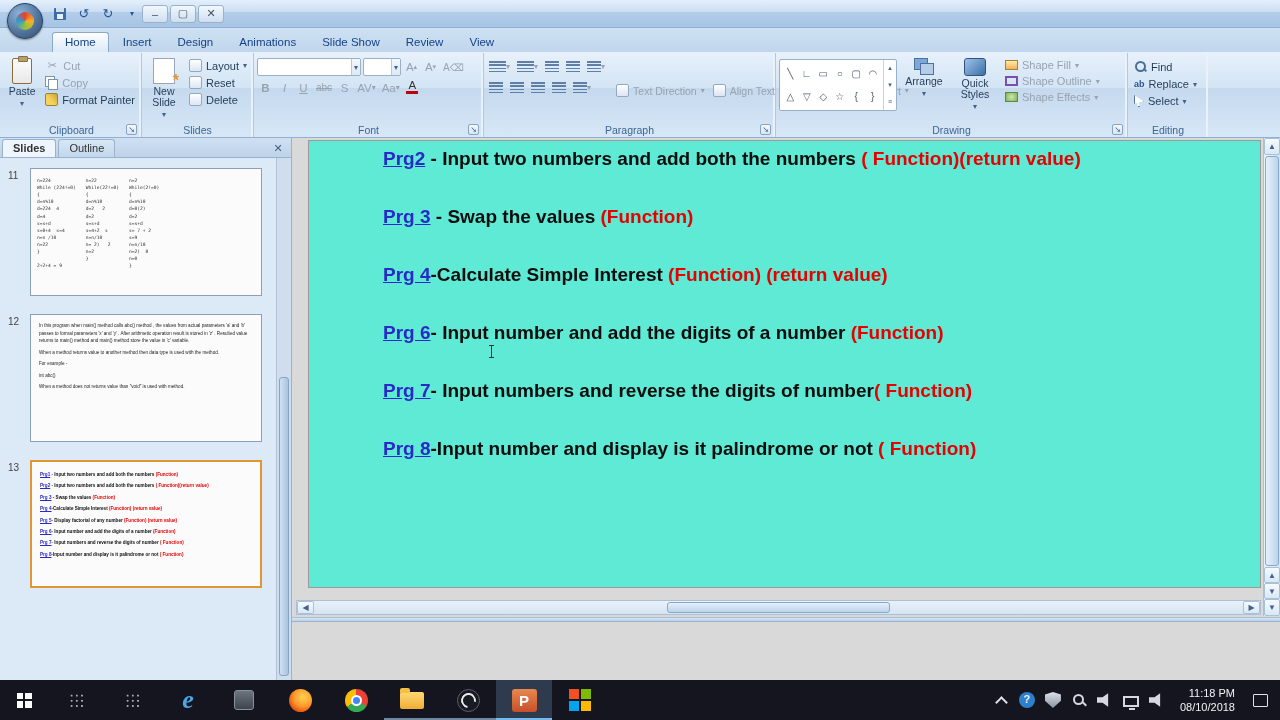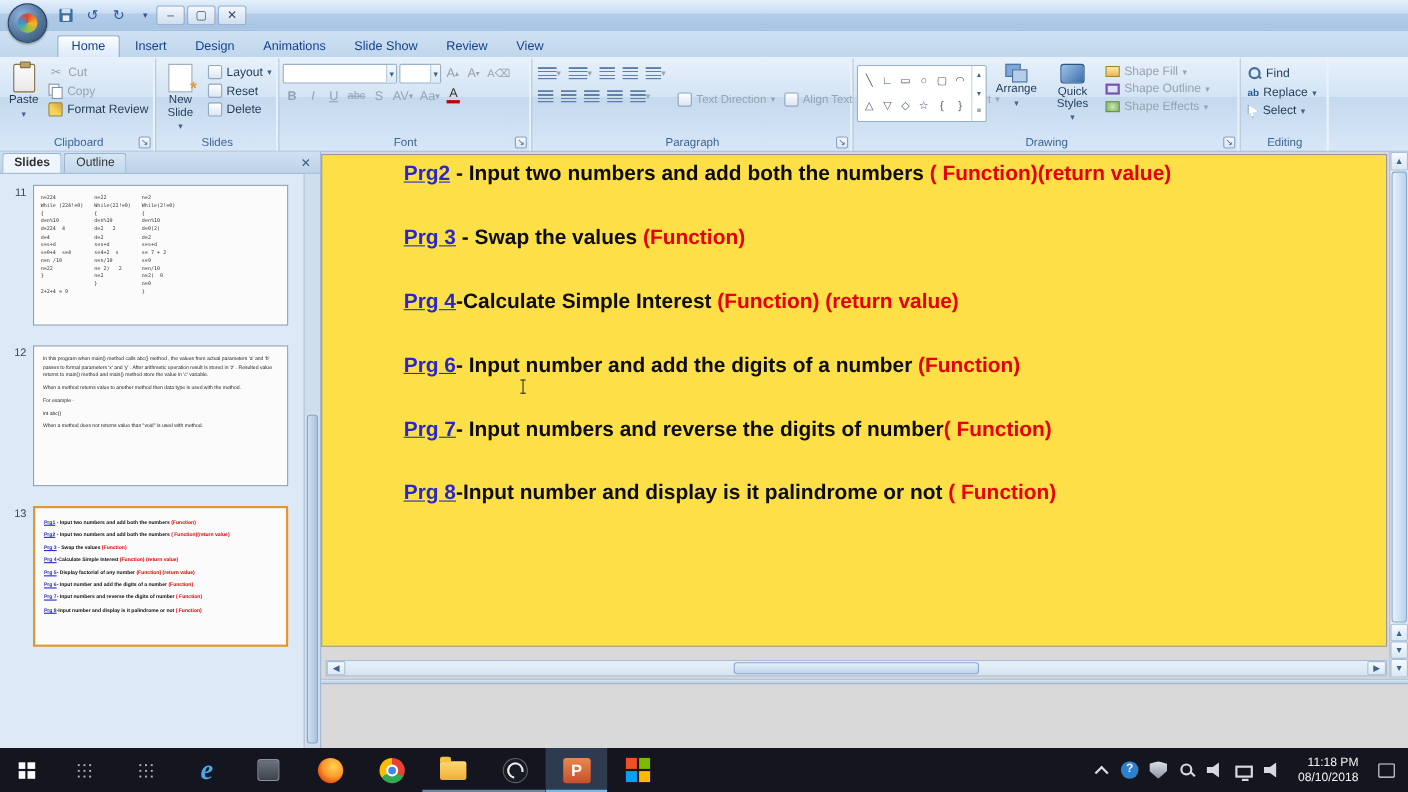--- a/index.html
+++ b/index.html
@@ -90,34 +90,34 @@
   
   .workspace{flex:1;display:flex;min-height:0;background:#d9d9d9}
   
   .left-panel{width:292px;background:#dcE9f7;background:#dce9f7;border-right:1px solid #9ab2cc;display:flex;flex-direction:column;position:relative}
   .panel-tabs{height:20px;display:flex;align-items:flex-end;background:linear-gradient(#cfe0f1,#bed3e9);border-bottom:1px solid #9ab2cc;padding-left:2px}
   .ptab{padding:2px 10px 3px;font-size:11px;color:#333;border:1px solid #9ab2cc;border-bottom:none;border-radius:3px 3px 0 0;margin-right:2px;background:linear-gradient(#d6e6f5,#c3d8ec)}
   .ptab.active{background:#eef5fc;font-weight:bold}
   .panel-close{margin-left:auto;margin-right:6px;margin-bottom:2px;font-size:11px;color:#44618a;width:14px;text-align:center}
   .thumb-scroll{flex:1;position:relative;overflow:hidden;padding-top:10px}
   .thumb-row{display:flex;align-items:flex-start;gap:6px;margin:0 20px 18px 8px}
-  .thumb-num{width:16px;text-align:right;font-size:10px;color:#444;padding-top:2px}
+  .thumb-num{width:16px;text-align:left;font-size:10px;color:#444;padding-top:2px}
   .thumb{width:232px;height:128px;background:#fbfbfb;border:1px solid #8aa0b8;overflow:hidden;flex:none}
   .thumb.selected{border:2px solid #e3962f}
   .thumb-code{display:flex;gap:10px;padding:8px 6px;font-family:"DejaVu Sans Mono",monospace;font-size:4.6px;line-height:1.55;color:#333;white-space:pre}
   .thumb-text{padding:7px 8px;font-size:4.6px;line-height:1.65;color:#222}
   .thumb-text div{margin-bottom:4px}
   .thumb-list{padding:10px 8px;font-weight:bold;font-size:4.6px;line-height:1.5}
   .mini-line{margin-bottom:4.5px;white-space:nowrap}
   .panel-vscroll{position:absolute;right:0;top:20px;bottom:0;width:15px;background:#cfdded;border-left:1px solid #aec3d9}
   .panel-vscroll .thumbbar{position:absolute;left:2px;right:2px;top:42%;bottom:4px;background:linear-gradient(90deg,#cfe0f2,#a9c4de);border:1px solid #85a5c6;border-radius:3px}
 
   
   .main-area{flex:1;position:relative;min-width:0}
-  .slide-canvas{position:absolute;left:0;top:2px;right:19px;height:448px;background:#fde047;border:1px solid #9a9a9a}
+  .slide-canvas{position:absolute;left:16px;top:2px;right:19px;height:448px;background:#5eead4;border:1px solid #9a9a9a}
   .slide-text{padding:6px 10px 0 74px;font-weight:bold;font-size:19px;line-height:23px}
   .slide-line{margin-bottom:35px;white-space:nowrap}
   .prg{color:#2929c8;text-decoration:underline}
   .body{color:#0d0d0d}
   .red{color:#e60000}
   .ibeam{position:absolute;left:182px;top:204px;width:1px;height:13px;background:#333}
   .ibeam::before,.ibeam::after{content:"";position:absolute;left:-2px;width:5px;height:1px;background:#333}
   .ibeam::before{top:0}.ibeam::after{bottom:0}
   
   .vscroll{position:absolute;right:0;top:0;width:17px;height:478px;background:linear-gradient(90deg,#e9f1f9,#d5e4f2);border-left:1px solid #a9c0d8;display:flex;flex-direction:column}
@@ -229,21 +229,21 @@
           <div class="small-btn dis">
               <span class="glyph-ic">✂</span>
               <span>Cut</span>
             </div>
           <div class="small-btn dis">
               <span class="ic-copy"></span>
               <span>Copy</span>
             </div>
           <div class="small-btn">
               <span class="ic-brush"></span>
-              <span>Format Review</span>
+              <span>Format Painter</span>
             </div>
         </div>
       </div>
       <div class="rgroup-label"><span>Clipboard</span><span class="launcher">↘</span></div>
     </div>
 
     <div class="rgroup" style="width:112px">
       <div class="rgroup-content">
         <div class="big-btn">
           <span class="ic-newslide"></span>

